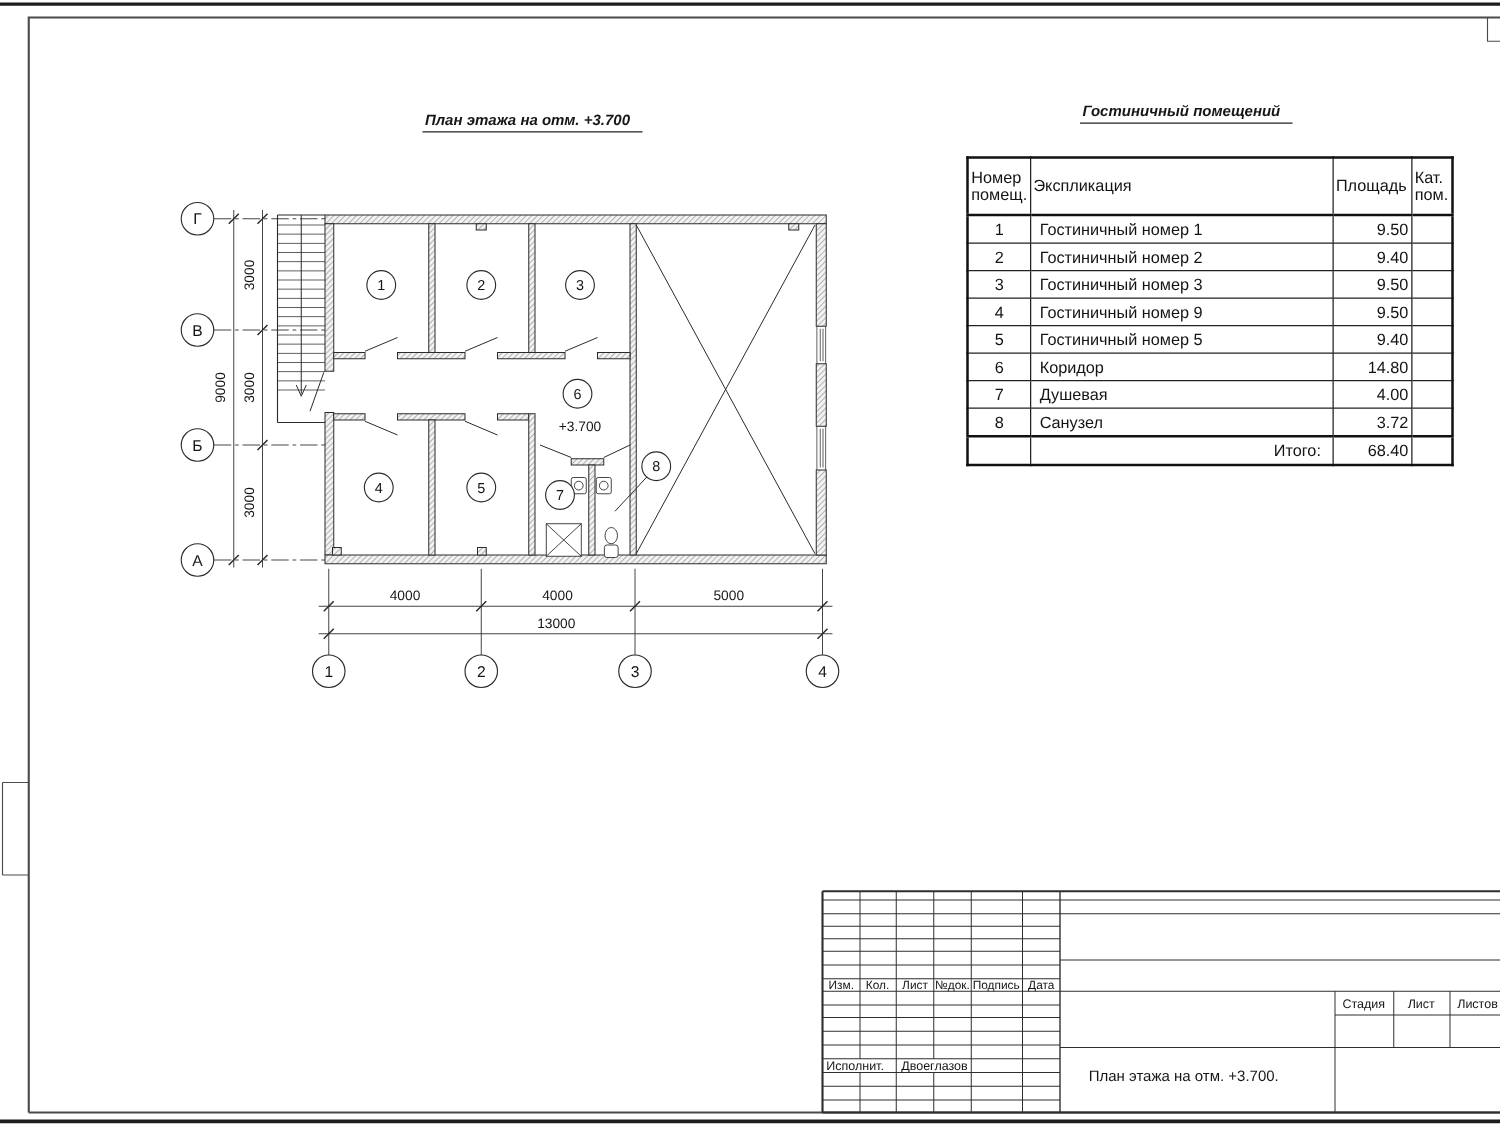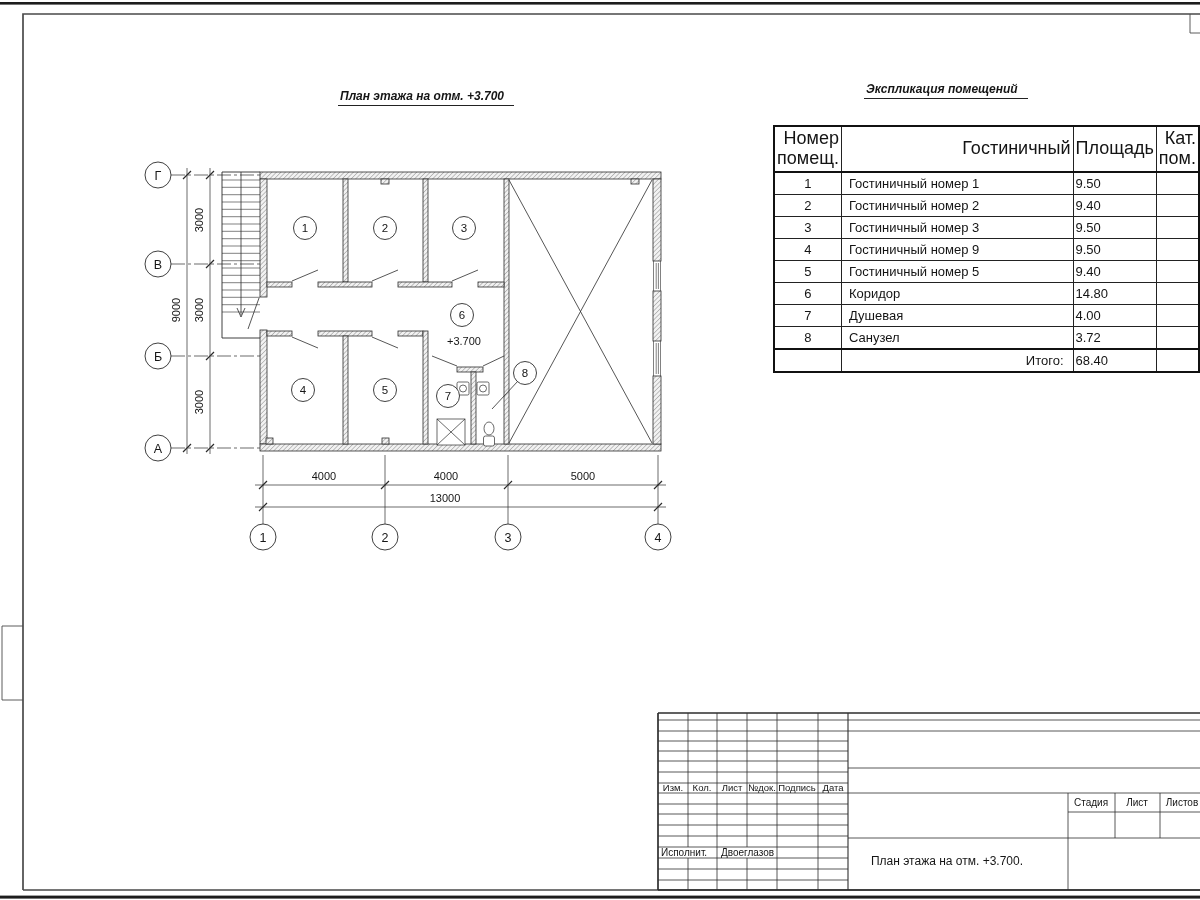--- a/index.html
+++ b/index.html
@@ -13,48 +13,48 @@
     color:#161616;border-bottom:1.4px solid #222;padding:0 10px 2px 2px;white-space:nowrap;
   }
   #plan-title{left:338px;top:89px;}
   #expl-title{left:864px;top:82px;}
   table.expl{
     position:absolute;left:773px;top:125px;border-collapse:collapse;table-layout:fixed;
     border:2px solid #111;font-size:13px;color:#141414;
   }
   table.expl th{
     border:1px solid #222;border-bottom:2px solid #111;font-weight:normal;
-    font-size:18px;line-height:1.1;height:44px;padding:0 2px;text-align:right;
+    font-size:13px;line-height:1.1;height:44px;padding:0 2px;text-align:left;
   }
   table.expl td{
     border:1px solid #222;height:21px;padding:0 2px;font-size:13px;
   }
   table.expl td.c-num{text-align:center;}
   table.expl td.c-name{text-align:left;padding-left:7px;}
-  table.expl td.c-area{text-align:left;margin-top:23px;}
+  table.expl td.c-area{text-align:right;margin-top:23px;}
   table.expl tr.total td{border-top:2px solid #111;}
   table.expl tr.total td.c-name{text-align:right;padding-right:9px;}
 </style>
 </head>
 <body>
 
 <div id="plan-title" class="sheet-title">План этажа на отм. +3.700</div>
-<div id="expl-title" class="sheet-title">Экспликация помещений</div>
+<div id="expl-title" class="sheet-title">Гостиничный помещений</div>
 
 <table class="expl">
   <colgroup>
       <col style="width:45px">
       <col style="width:242px">
       <col style="width:63px">
       <col style="width:29px">
     </colgroup>
   <thead>
     <tr>
       <th>Номер помещ.</th>
-      <th>Гостиничный</th>
+      <th>Экспликация</th>
       <th>Площадь</th>
       <th>Кат. пом.</th>
     </tr>
   </thead>
   <tbody id="expl-body">
       <tr>
         <td class="c-num">1</td>
         <td class="c-name">Гостиничный номер 1</td>
         <td class="c-area">9.50</td>
         <td class="c-cat"></td>

